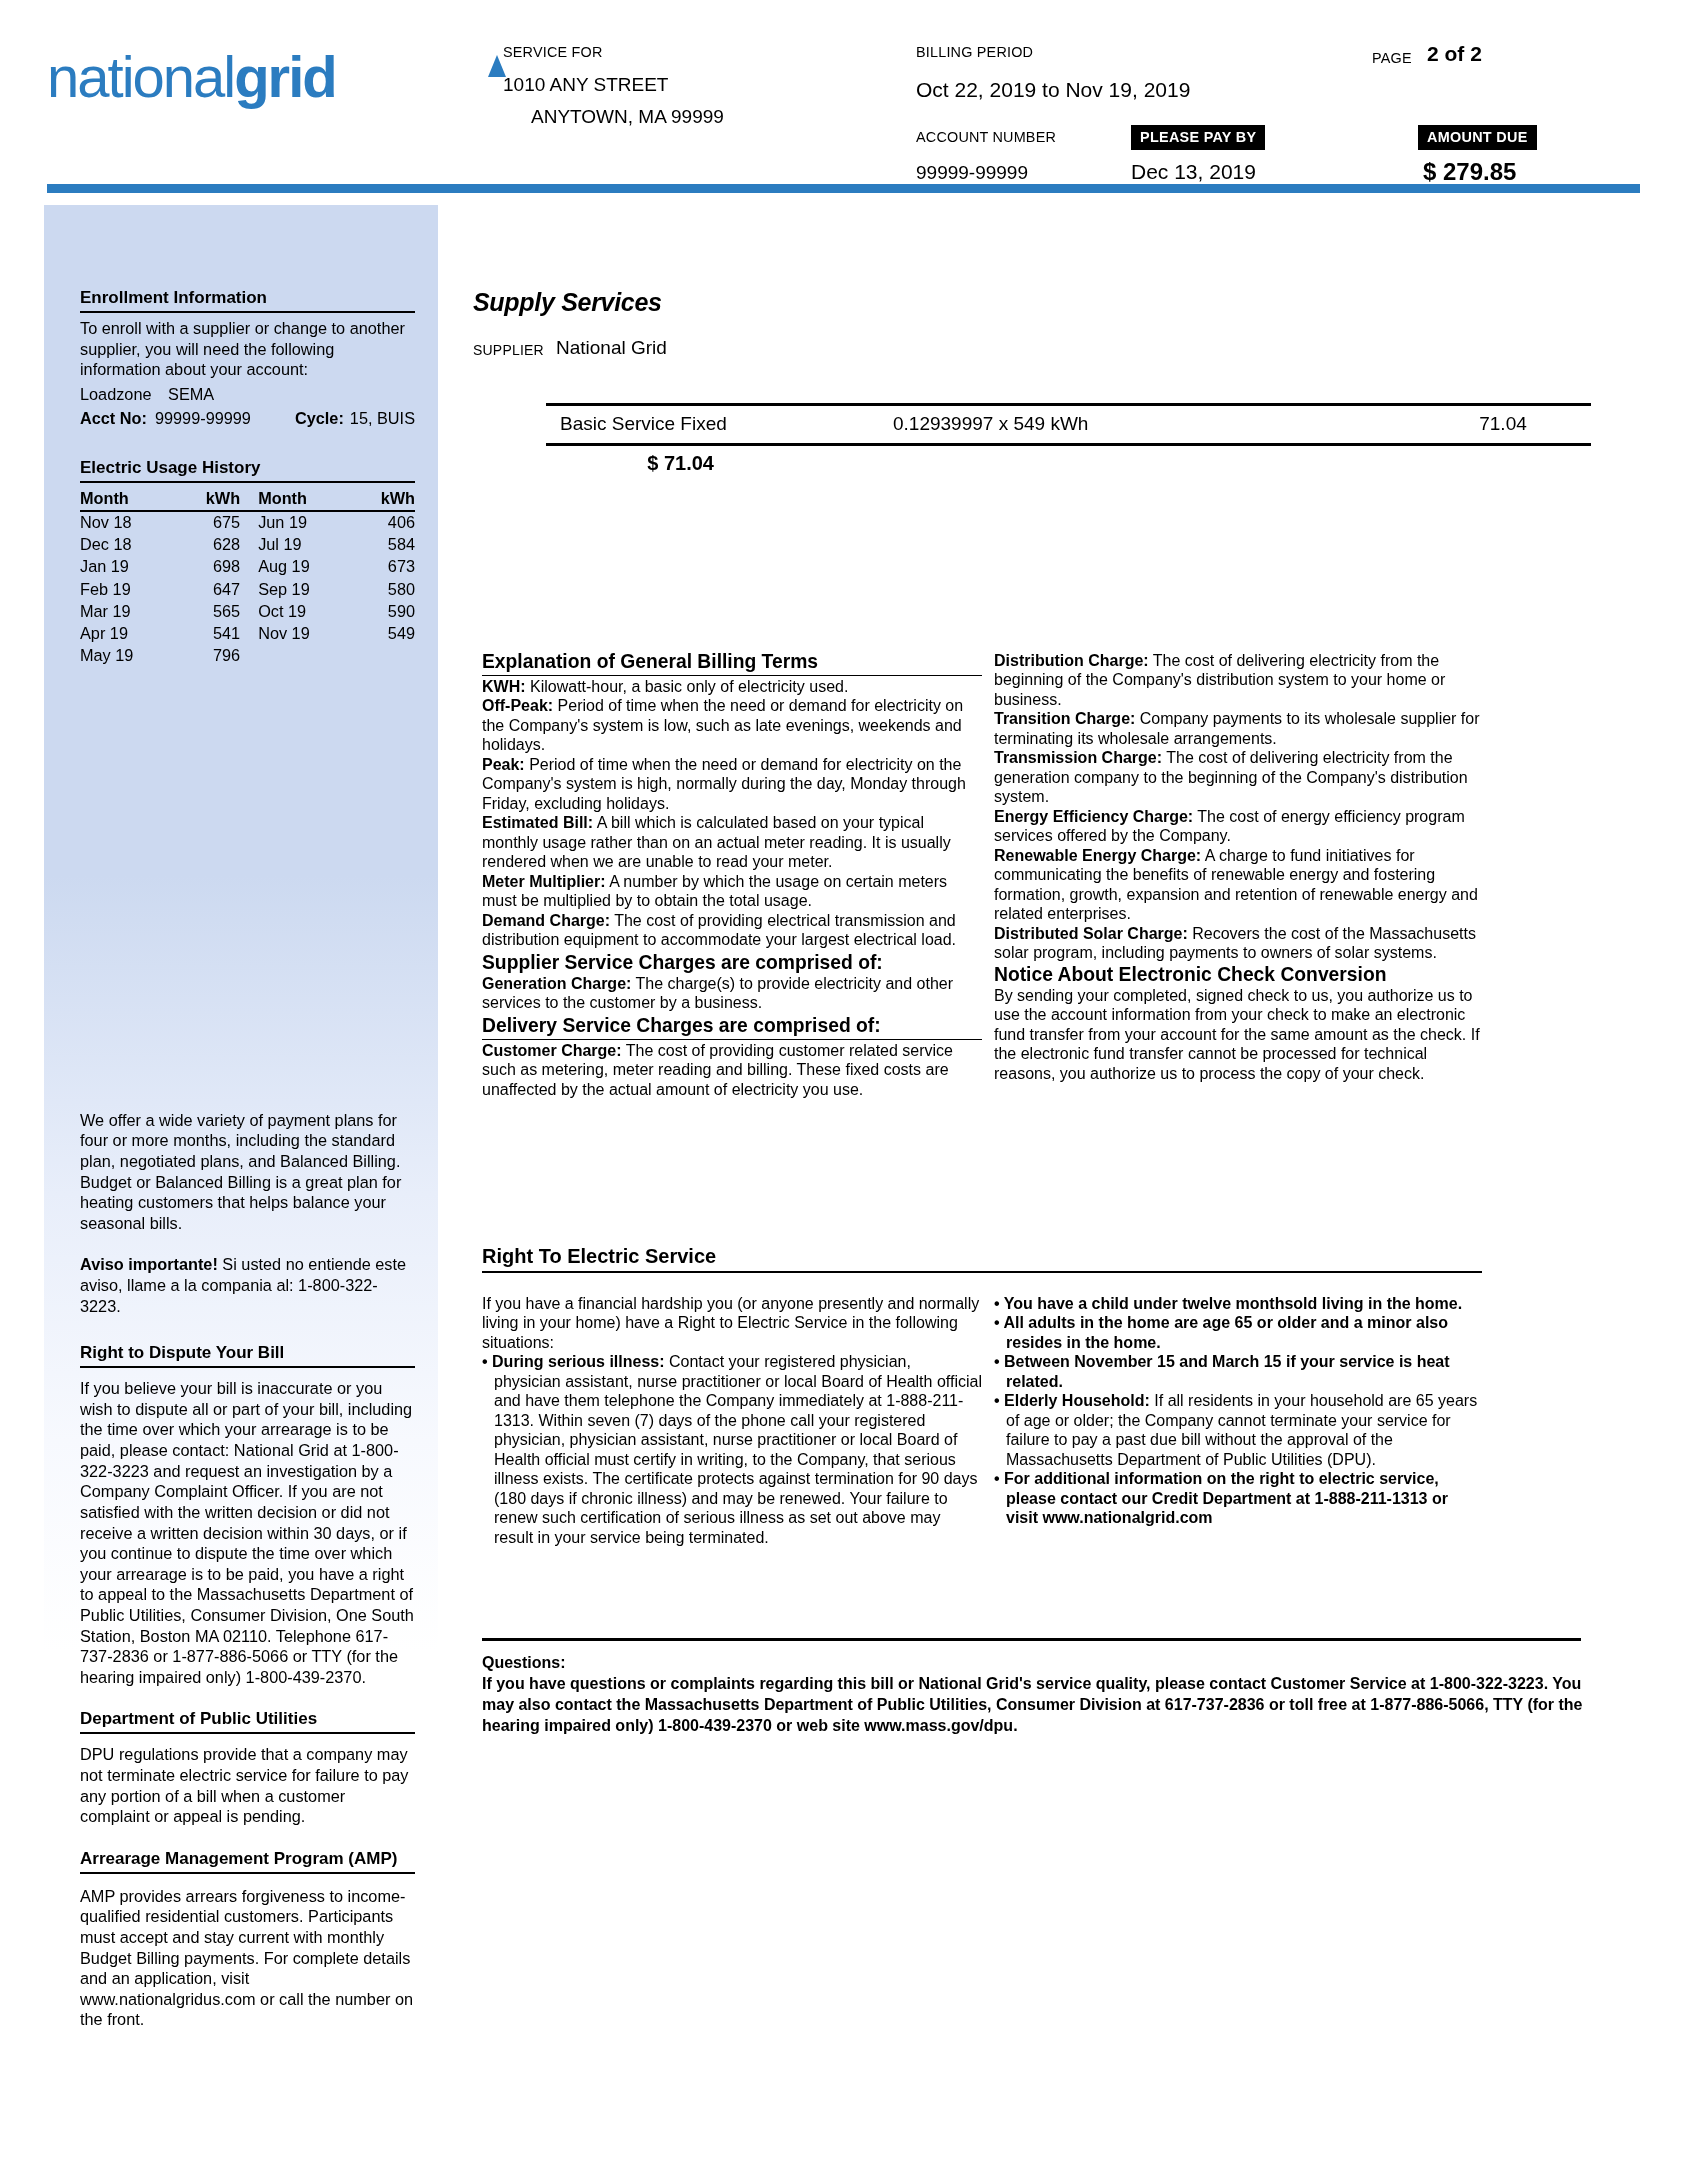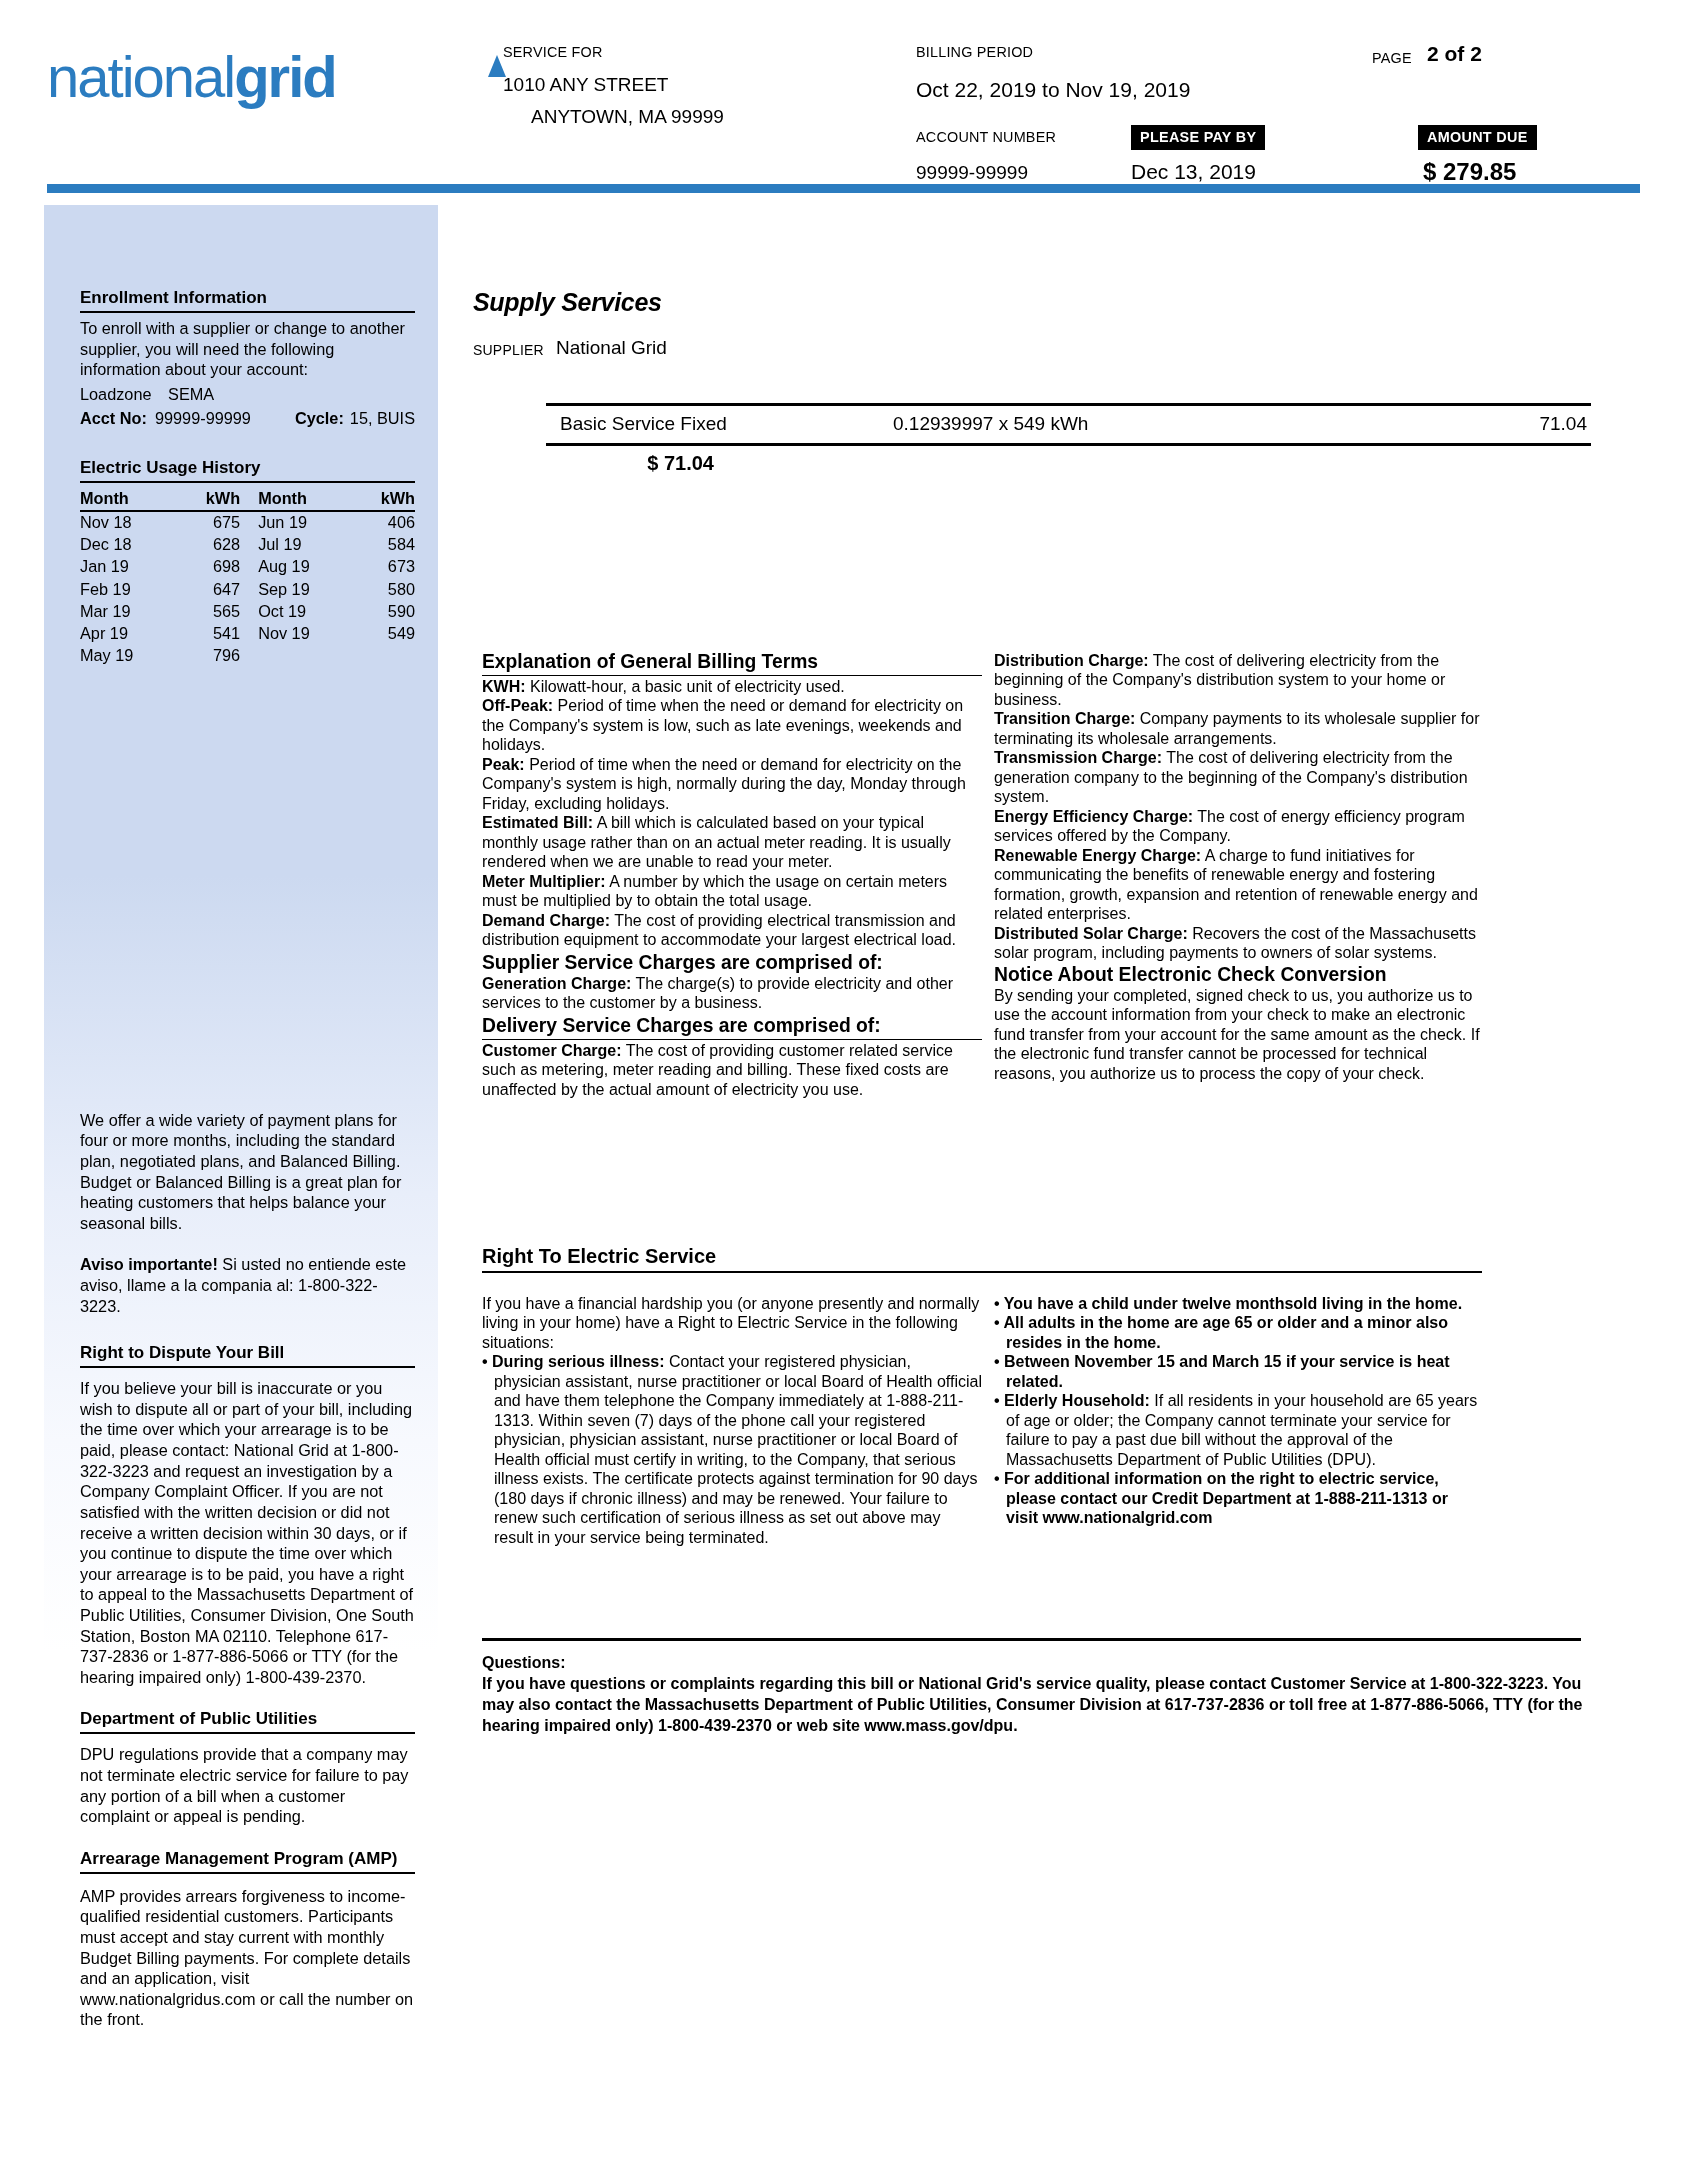--- a/index.html
+++ b/index.html
@@ -154,21 +154,21 @@
   .charge-rule-top { border-top: 3px solid #000; }
   .charge-rule-bot { border-top: 3px solid #000; }
   .charge-row {
     display: flex;
     align-items: baseline;
     font-size: 19px;
     padding: 7px 0 8px 0;
   }
   .charge-desc { width: 333px; padding-left: 14px; }
   .charge-calc { flex: 1; }
-  .charge-amt { width: 168px; text-align: right; padding-right: 4px; }
+  .charge-amt { width: 168px; text-align: center; padding-right: 4px; }
   .total-row {
     display: flex;
     align-items: baseline;
     font-size: 20px;
     font-weight: bold;
     padding: 6px 0 0 0;
   }
   .total-label { flex: 1; text-align: right; padding-right: 51px; }
   .total-amt { width: 168px; text-align: right; padding-right: 4px; }
 
@@ -399,21 +399,21 @@
     <div class="charge-rule-bot"></div>
     <div class="total-row">
       <div class="total-amt">$ 71.04</div>
     </div>
   </div>
 
   <div class="terms">
     <div class="col-mid">
       <div class="sec-head">Explanation of General Billing Terms</div>
       <div id="terms-left">
-          <p class="term"><b>KWH:</b><span> Kilowatt-hour, a basic unit of electricity used.</span></p>
+          <p class="term"><b>KWH:</b><span> Kilowatt-hour, a basic only of electricity used.</span></p>
           <p class="term"><b>Off-Peak:</b><span> Period of time when the need or demand for electricity on the Company's system is low, such as late evenings, weekends and holidays.</span></p>
           <p class="term"><b>Peak:</b><span> Period of time when the need or demand for electricity on the Company's system is high, normally during the day, Monday through Friday, excluding holidays.</span></p>
           <p class="term"><b>Estimated Bill:</b><span> A bill which is calculated based on your typical monthly usage rather than on an actual meter reading. It is usually rendered when we are unable to read your meter.</span></p>
           <p class="term"><b>Meter Multiplier:</b><span> A number by which the usage on certain meters must be multiplied by to obtain the total usage.</span></p>
           <p class="term"><b>Demand Charge:</b><span>  The cost of providing electrical transmission and distribution equipment to accommodate your largest electrical load.</span></p>
         </div>
       <div class="sec-head-plain">Supplier Service Charges are comprised of:</div>
       <div id="terms-supplier">
           <p class="term"><b>Generation Charge:</b><span> The charge(s) to provide electricity and other services to the customer by a business.</span></p>
         </div>

